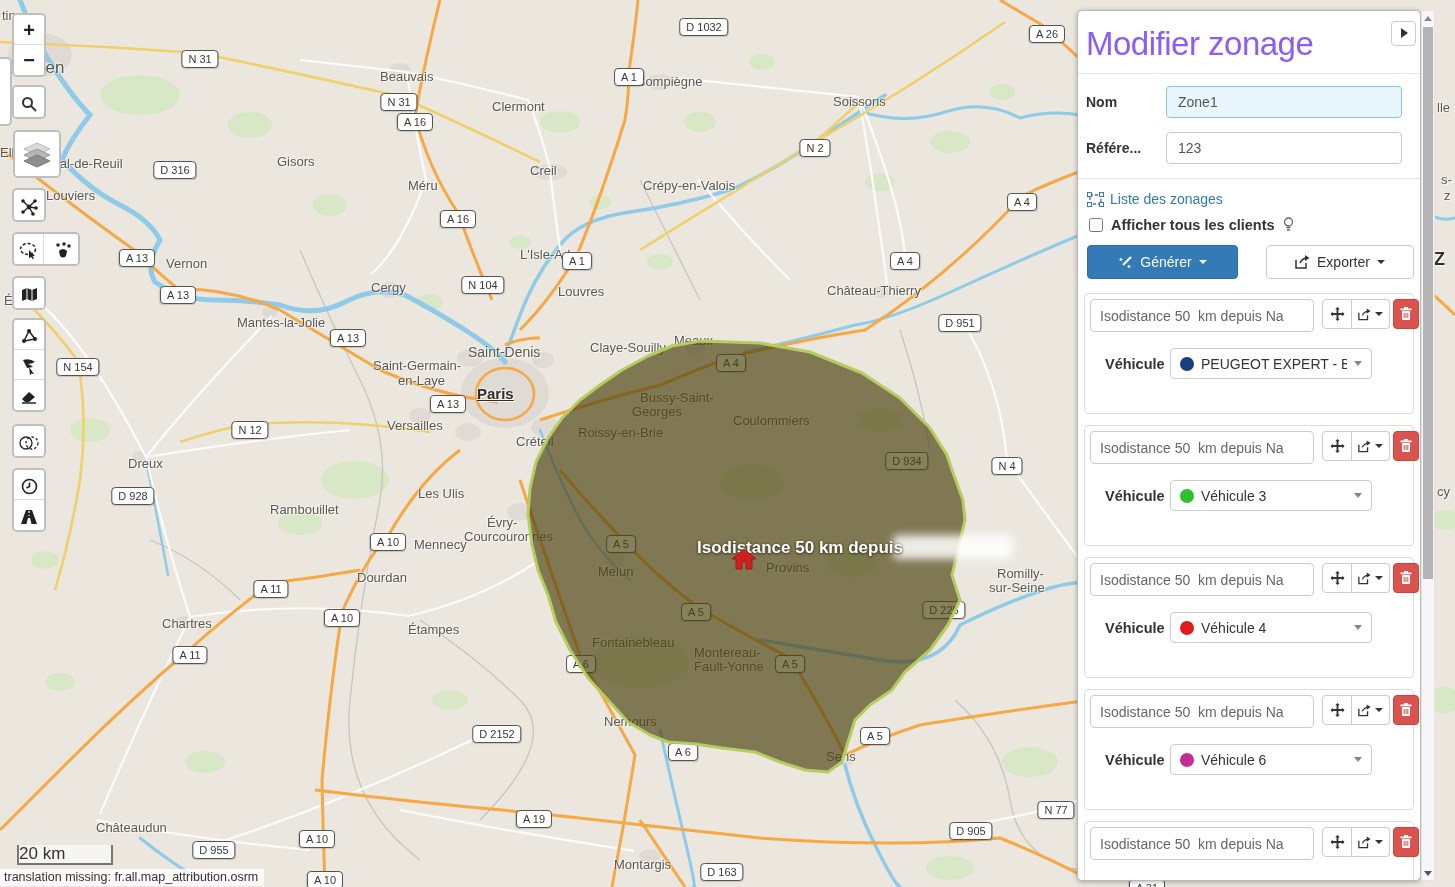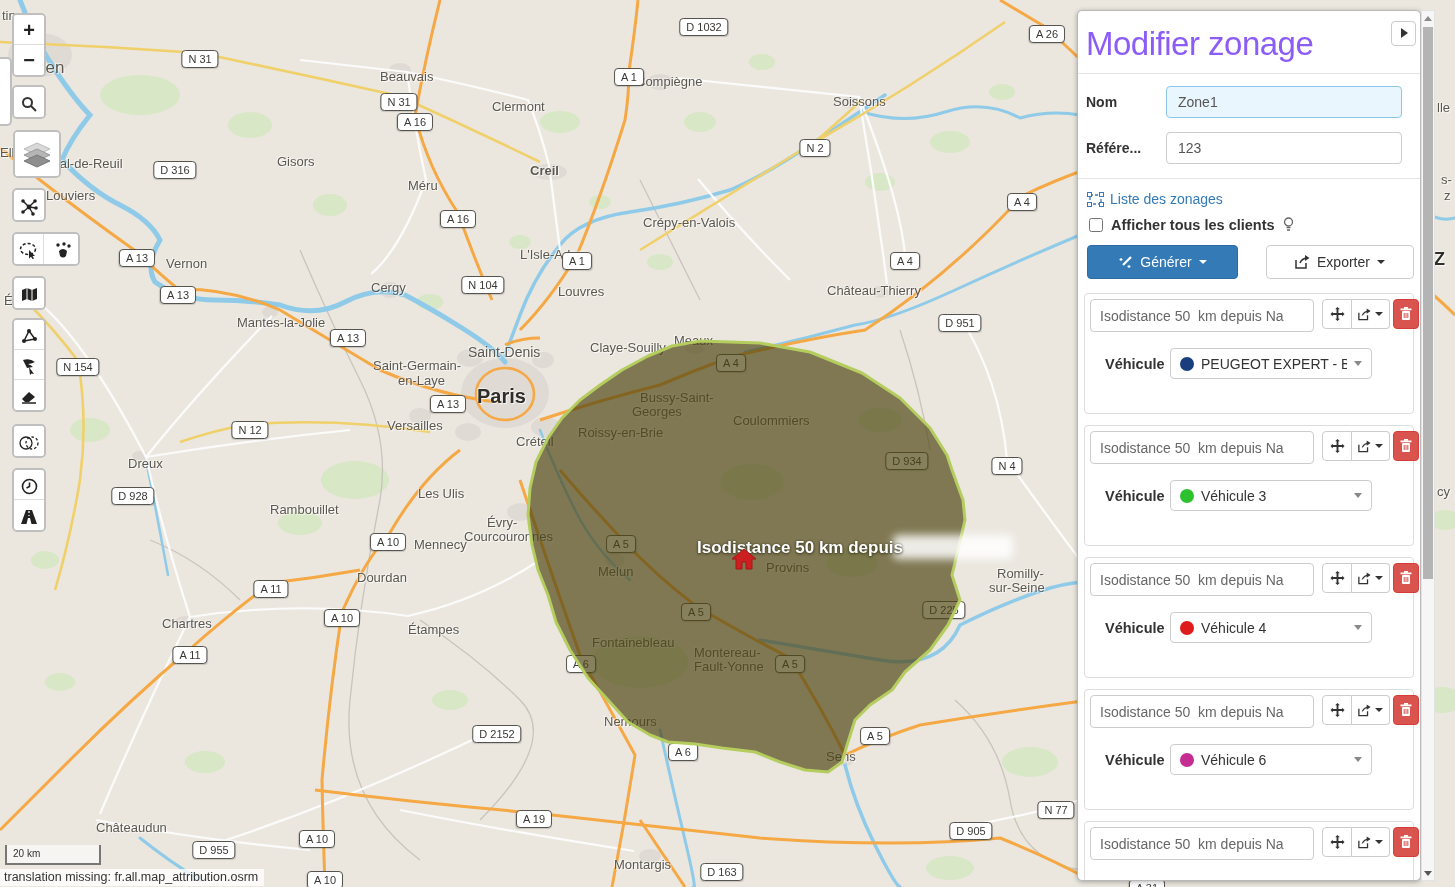--- a/index.html
+++ b/index.html
@@ -26,23 +26,23 @@
   
   .ctl{position:absolute;z-index:6;background:#fff;border:2px solid rgba(0,0,0,.25);
        border-radius:5px;overflow:hidden;}
   .ctl button{display:block;width:30px;height:30px;background:#fff;border:none;
        border-bottom:1px solid #ddd;cursor:pointer;padding:0;color:#222;
        font-size:20px;font-weight:bold;line-height:28px;text-align:center;}
   .ctl button:last-child{border-bottom:none;}
   .ctl-row button{display:inline-block;border-bottom:none;border-right:1px solid #ddd;vertical-align:top;}
   .ctl-row button:last-child{border-right:none;}
   .ctl svg{vertical-align:middle;}
-  #scalebar{position:absolute;left:5px;top:845px;width:96px;height:20px;z-index:6;
+  #scalebar{position:absolute;left:17px;top:845px;width:96px;height:20px;z-index:6;
       background:rgba(255,255,255,.6);border:2px solid #777;border-top:none;
-      font-size:10px;color:#333;line-height:18px;padding-left:6px;box-sizing:border-box;}
+      font-size:17px;color:#333;line-height:18px;box-sizing:border-box;}
   #attribution{position:absolute;left:0;top:869px;z-index:6;background:rgba(255,255,255,.78);
       font-size:12.5px;color:#333;padding:1px 6px 2px 4px;white-space:nowrap;}
   .edge-ctl{position:absolute;z-index:6;background:#fff;border:2px solid rgba(0,0,0,.25);border-radius:5px;}
   
   #panel{position:absolute;left:1077px;top:10px;width:344px;height:871px;z-index:10;
       background:#fff;border:1px solid #b9b9b9;border-radius:5px;
       box-shadow:0 1px 5px rgba(0,0,0,.3);overflow:hidden;box-sizing:border-box;}
   #collapse-btn{position:absolute;top:10px;right:4px;width:25px;height:25px;background:#fff;
       border:1px solid #ccc;border-radius:4px;cursor:pointer;}
   .tri-right{display:inline-block;width:0;height:0;border-top:5px solid transparent;
@@ -235,34 +235,34 @@
     <span class="city" style="left: 36px; top: 52px; font-size: 17px;">uen</span>
     <span class="city" style="left: 52px; top: 150px;">Val-de-Reuil</span>
     <span class="city" style="left: 0px; top: 139px;">Elb</span>
     <span class="city" style="left: 46px; top: 182px;">Louviers</span>
     <span class="city" style="left: 4px; top: 287px;">Évreux</span>
     <span class="city" style="left: 166px; top: 250px;">Vernon</span>
     <span class="city" style="left: 277px; top: 148px;">Gisors</span>
     <span class="city" style="left: 408px; top: 172px;">Méru</span>
     <span class="city" style="left: 380px; top: 63px;">Beauvais</span>
     <span class="city" style="left: 492px; top: 93px;">Clermont</span>
-    <span class="city" style="left: 530px; top: 157px; font-weight: bold;">Creil</span>
+    <span class="city" style="left: 530px; top: 157px;">Creil</span>
     <span class="city" style="left: 636px; top: 68px;">Compiègne</span>
-    <span class="city" style="left: 643px; top: 172px; margin-top: 37px;">Crépy-en-Valois</span>
+    <span class="city" style="left: 643px; top: 172px;">Crépy-en-Valois</span>
     <span class="city" style="left: 833px; top: 88px;">Soissons</span>
     <span class="city" style="left: 827px; top: 277px;">Château-Thierry</span>
     <span class="city" style="left: 520px; top: 241px;">L'Isle-Adam</span>
     <span class="city" style="left: 538px; top: 278px; margin-left: 20px;">Louvres</span>
     <span class="city" style="left: 371px; top: 274px;">Cergy</span>
     <span class="city" style="left: 237px; top: 309px;">Mantes-la-Jolie</span>
     <span class="city" style="left: 128px; top: 450px;">Dreux</span>
     <span class="city" style="left: 373px; top: 352px;">Saint-Germain-</span>
     <span class="city" style="left: 398px; top: 367px;">en-Laye</span>
     <span class="city" style="left: 468px; top: 338px; font-size: 14px;">Saint-Denis</span>
-    <span class="city city-b" style="left: 477px; top: 379px; font-size: 20px;">Paris</span>
+    <span class="city city-b" style="left: 477px; top: 379px; font-size: 15px; text-decoration: underline;">Paris</span>
     <span class="city" style="left: 387px; top: 412px;">Versailles</span>
     <span class="city" style="left: 516px; top: 428px;">Créteil</span>
     <span class="city" style="left: 590px; top: 334px;">Claye-Souilly</span>
     <span class="city" style="left: 674px; top: 327px;">Meaux</span>
     <span class="city" style="left: 612px; top: 384px; margin-left: 28px;">Bussy-Saint-</span>
     <span class="city" style="left: 632px; top: 398px;">Georges</span>
     <span class="city" style="left: 578px; top: 419px;">Roissy-en-Brie</span>
     <span class="city" style="left: 733px; top: 407px;">Coulommiers</span>
     <span class="city" style="left: 418px; top: 480px;">Les Ulis</span>
     <span class="city" style="left: 487px; top: 509px;">Évry-</span>

